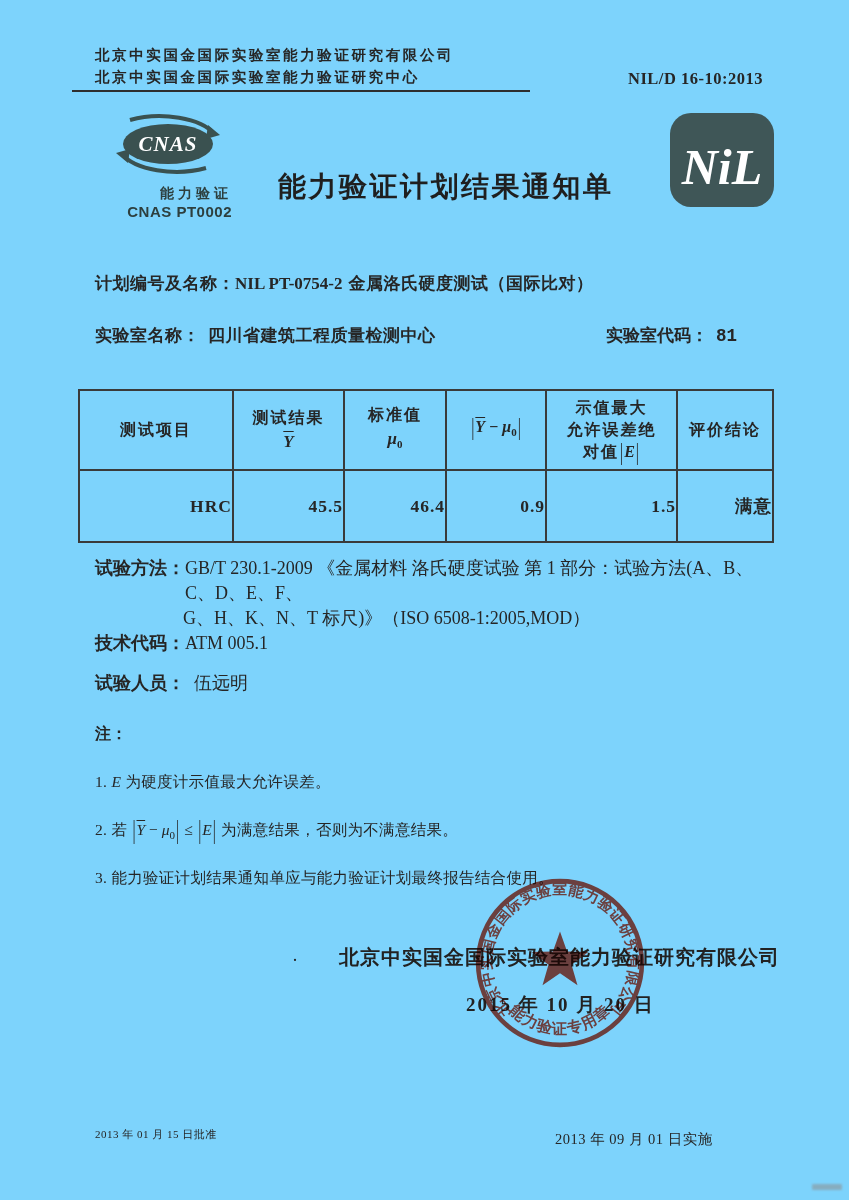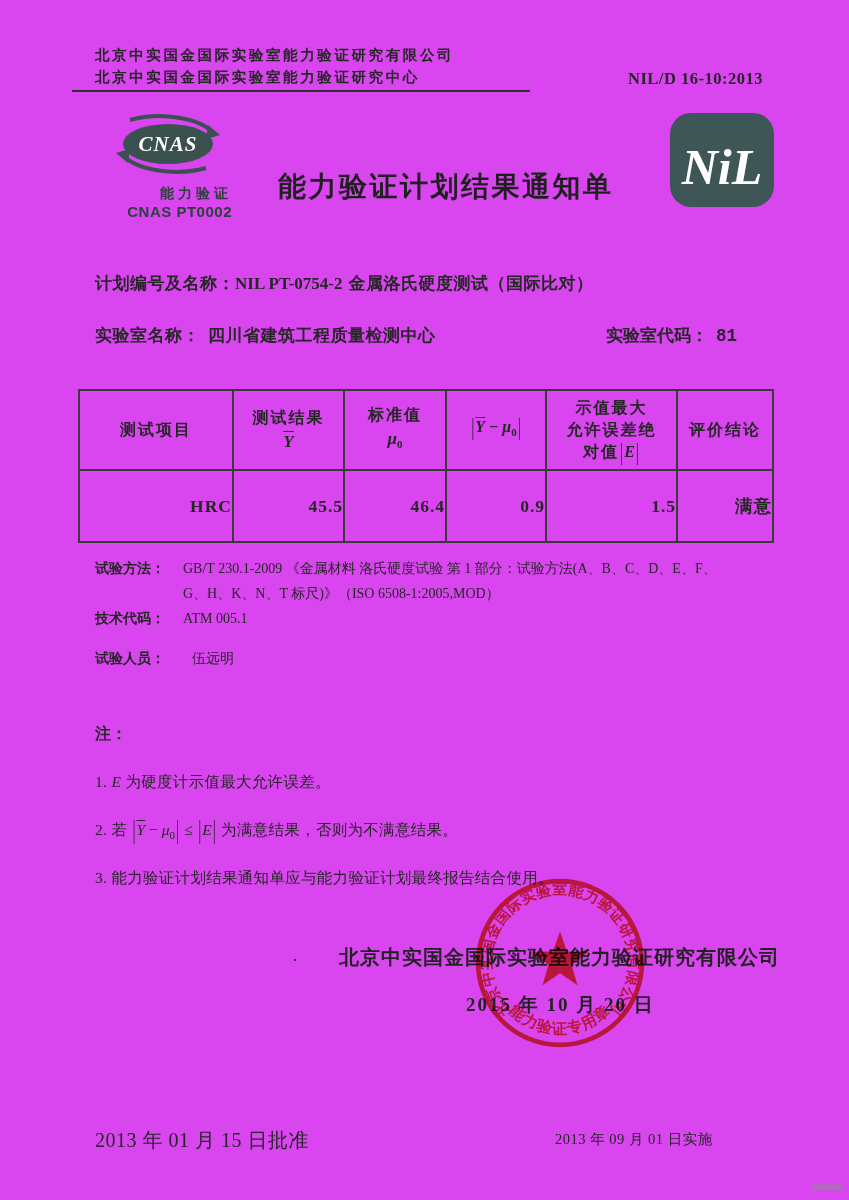--- a/index.html
+++ b/index.html
@@ -1,17 +1,17 @@
 <!DOCTYPE html>
 <html><head>
 <meta charset="utf-8">
 <style>
   html,body{margin:0;padding:0;background:#ffffff;}
   .page{
-    position:relative;width:849px;height:1200px;background:#d946ef;
+    position:relative;width:849px;height:1200px;background:#7dd3fc;
     font-family:"Liberation Serif","DejaVu Serif",serif;color:#262626;
     margin:0 auto;overflow:hidden;
   }
   .abs{position:absolute;}
 
   
   .hdr-l1{left:95px;top:46px;font-size:14.5px;letter-spacing:2.6px;font-weight:600;}
   .hdr-l2{left:95px;top:68px;font-size:14.5px;letter-spacing:2.6px;font-weight:600;}
   .hdr-code{left:628px;top:69px;font-size:16.5px;letter-spacing:.5px;font-weight:600;}
   .hdr-rule{left:72px;top:90px;width:458px;height:2px;background:#2e2e2e;}
@@ -46,21 +46,21 @@
   .rtable th{height:78px;font-size:16px;font-weight:600;letter-spacing:2px;line-height:22px;}
   .rtable td{height:70px;font-size:17.5px;font-weight:700;letter-spacing:1px;text-align:right;}
   .ital{font-style:italic;}
   .ovl{font-style:italic;text-decoration:overline;}
   .subz{font-size:11px;}
   .pipe{display:inline-block;transform:scaleY(1.55);margin:0 1px;font-weight:400;}
   .formula{white-space:nowrap;letter-spacing:0;}
   .th-sym{letter-spacing:0;font-size:17px;margin-top:2px;}
 
   
-  .method{left:95px;top:556px;font-size:14px;line-height:25px;width:680px;}
+  .method{left:95px;top:556px;font-size:18px;line-height:25px;width:680px;}
   .mrow{display:flex;}
   .mlabel{font-weight:700;flex:0 0 88px;white-space:nowrap;}
   .mindent{margin-left:88px;}
   .mrow.gap{margin-top:15px;gap:9px;}
 
   
   .notes{left:95px;top:724px;font-size:15.5px;}
   .note-h{font-weight:700;font-size:16px;}
   .note{margin-top:27px;letter-spacing:.3px;}
   .note .pipe{transform:scaleY(1.75);}
@@ -69,21 +69,21 @@
   .sig-dot{left:292px;top:950px;font-size:18px;}
   .sig-company{left:339px;top:944px;font-size:20px;font-weight:600;letter-spacing:1px;color:#222;}
   .sig-date{left:466px;top:992px;font-size:19px;font-weight:700;letter-spacing:2px;color:#222;}
   .stamp{left:467px;top:870px;mix-blend-mode:multiply;opacity:.9;}
   .stamp-arc{fill:#d6392b;font-size:16px;font-weight:600;letter-spacing:.5px;
     font-family:"Liberation Serif","DejaVu Serif",serif;}
   .stamp-bot{fill:#d6392b;font-size:16.5px;font-weight:700;letter-spacing:1px;
     font-family:"Liberation Serif","DejaVu Serif",serif;}
 
   
-  .footer-left{left:95px;top:1127px;font-size:20px;letter-spacing:.5px;}
+  .footer-left{left:95px;top:1127px;font-size:11px;letter-spacing:.5px;}
   .footer-right{left:555px;top:1130px;font-size:14.5px;letter-spacing:.5px;}
   .corner-watermark{left:812px;top:1184px;width:30px;height:6px;background:#8f8f8f;opacity:.55;
     border-radius:1px;filter:blur(1px);}
 </style>
 </head>
 <body>
 
 <div class="page">
 
   <div class="abs hdr-l1">北京中实国金国际实验室能力验证研究有限公司</div>

